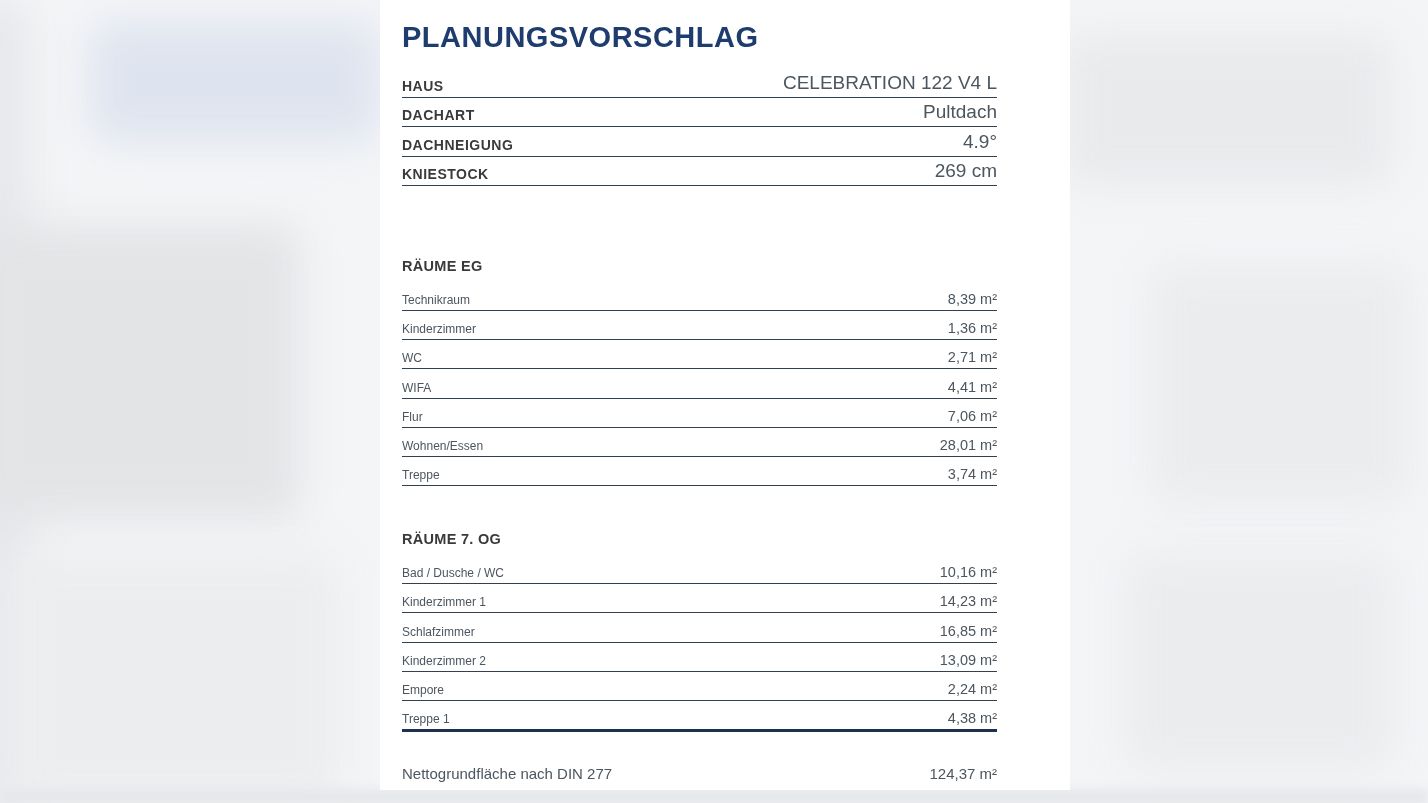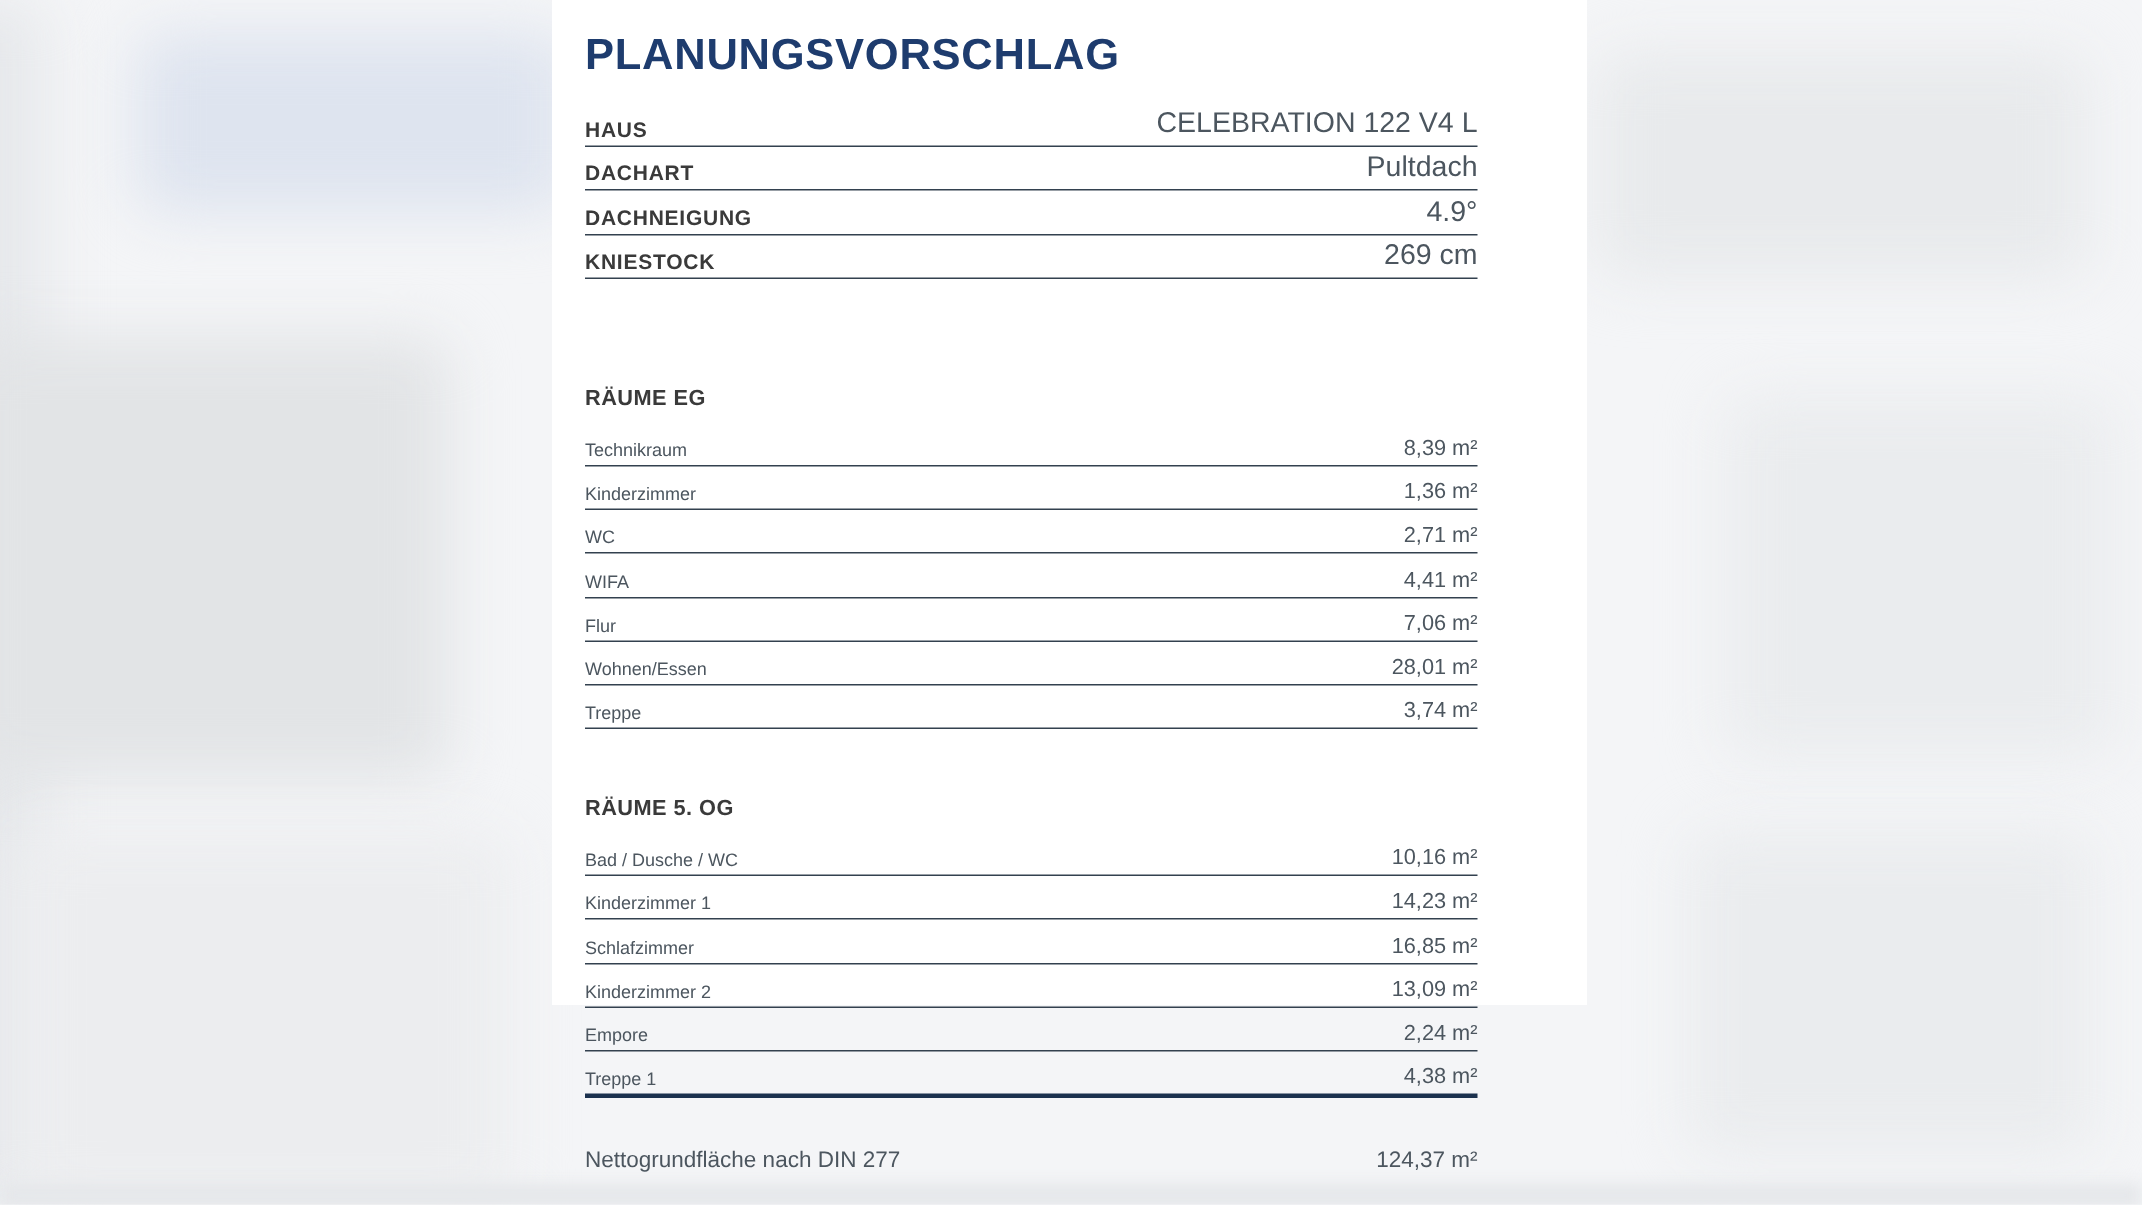--- a/index.html
+++ b/index.html
@@ -24,21 +24,21 @@
   .blob-top-right  {left:1062px;top:35px;  width:330px; height:150px; background:#e8eaec;}
   .blob-mid-left   {left:-30px; top:225px; width:330px; height:295px; background:#e2e4e6;}
   .blob-mid-right  {left:1150px;top:265px; width:260px; height:240px; background:#eaecee;}
   .blob-low-left   {left:10px;  top:555px; width:330px; height:250px; background:#ecedef;}
   .blob-low-right  {left:1125px;top:555px; width:270px; height:215px; background:#eaecee;}
   .blob-left-edge  {left:-40px; top:0px;   width:70px;  height:803px; background:#e6e8eb;}
   .bottom-band{position:absolute;left:0;top:789px;width:1428px;height:16px;
                background:#e5e7ea;filter:blur(5px);}
   
   .panel{
-    position:absolute;left:368px;top:0;width:690px;height:670px;
+    position:absolute;left:380px;top:0;width:690px;height:790px;
     background:var(--panel-bg);
   }
   .content{margin-left:22px;width:595px;}
   .doc-title{
     padding-top:19px;
     font-size:29px;line-height:37px;font-weight:bold;
     letter-spacing:0.5px;color:var(--title-blue);
   }
   
   .spec{margin-top:13px;}
@@ -133,21 +133,21 @@
             <span class="cell-value">28,01 m²</span>
           </div>
           <div class="row">
             <span class="cell-label">Treppe</span>
             <span class="cell-value">3,74 m²</span>
           </div>
         </div>
     </div>
 
     <div class="section section-og">
-      <div class="section-heading">RÄUME 5. OG</div>
+      <div class="section-heading">RÄUME 7. OG</div>
       <div class="rooms">
           <div class="row">
             <span class="cell-label">Bad / Dusche / WC</span>
             <span class="cell-value">10,16 m²</span>
           </div>
           <div class="row">
             <span class="cell-label">Kinderzimmer 1</span>
             <span class="cell-value">14,23 m²</span>
           </div>
           <div class="row">

